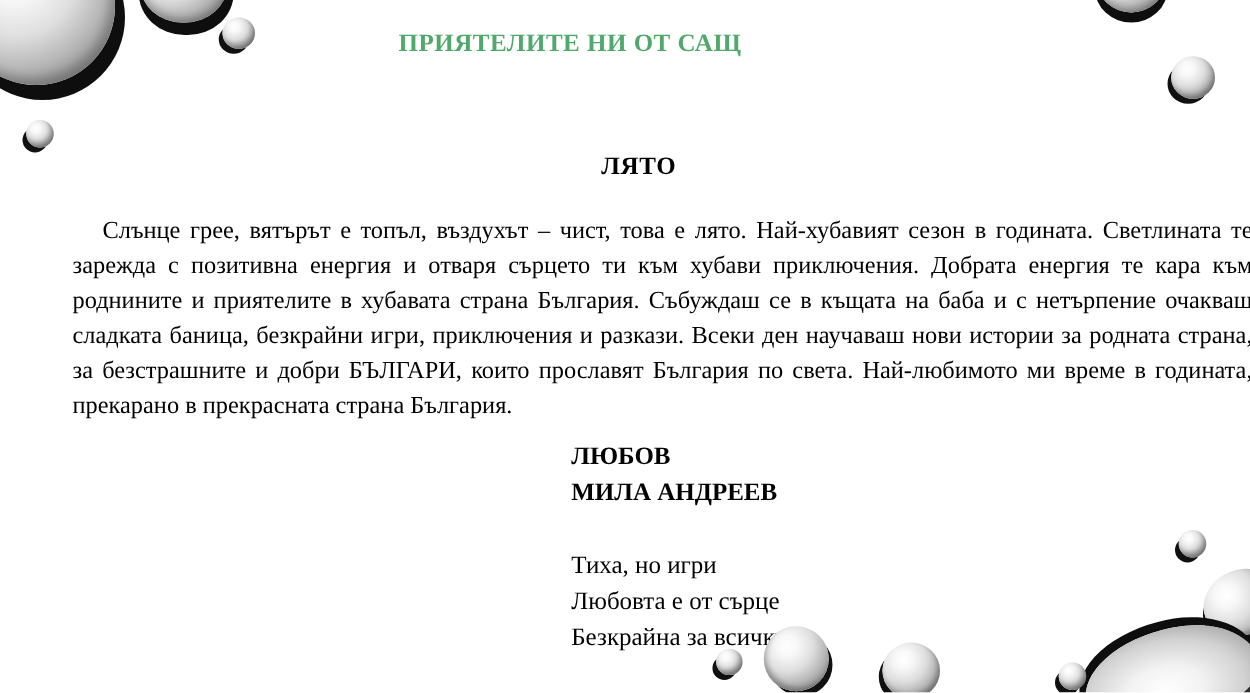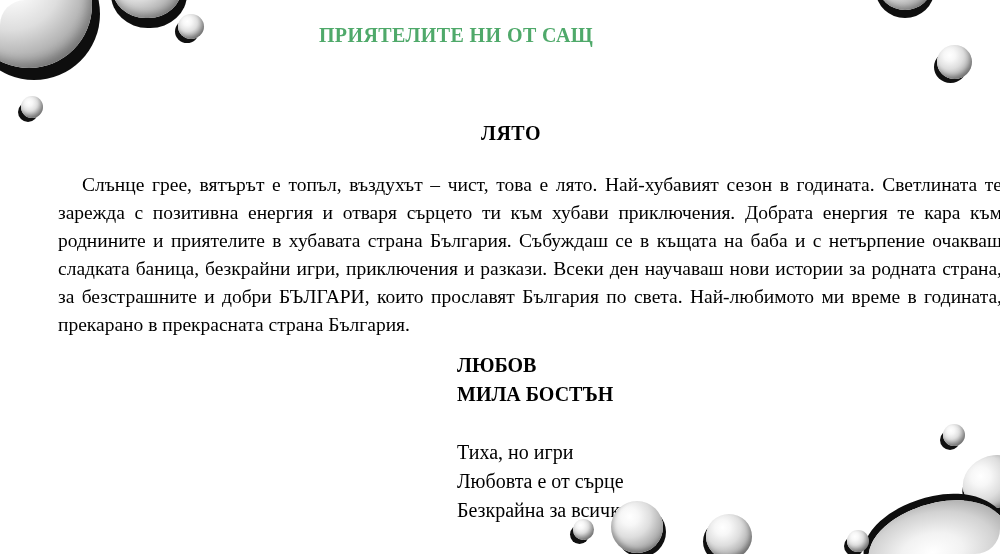--- a/index.html
+++ b/index.html
@@ -3,21 +3,20 @@
 <meta charset="utf-8">
 <style>
   html,body{margin:0;padding:0;background:#fff;}
   .page{
     position:relative;
     width:1000px;height:554px;
     background:#ffffff;
     overflow:hidden;
     font-family:"Liberation Serif","DejaVu Serif",serif;
     color:#000;
-    border-radius:25px;
   }
   
   .doc-title{
     position:absolute;top:11px;left:0;width:912px;
     text-align:center;
     font-size:20px;font-weight:bold;
     letter-spacing:0.4px;
     color:#4fa96a;
   }
   .author-heading{
@@ -85,21 +84,21 @@
 
   <h1 class="doc-title">ПРИЯТЕЛИТЕ НИ ОТ САЩ</h1>
 
 
   <h3 class="essay-heading">ЛЯТО</h3>
 
   <p class="essay-body">Слънце грее, вятърът е топъл, въздухът – чист, това е лято. Най-хубавият сезон в годината. Светлината те зарежда с позитивна енергия и отваря сърцето ти към хубави приключения. Добрата енергия те кара към роднините и приятелите в хубавата страна България. Събуждаш се в къщата на баба и с нетърпение очакваш сладката баница, безкрайни игри, приключения и разкази. Всеки ден научаваш нови истории за родната страна, за безстрашните и добри БЪЛГАРИ, които прославят България по света. Най-любимото ми време в годината, прекарано в прекрасната страна България.</p>
 
   <div class="poem-block">
     <div class="poem-heading">ЛЮБОВ</div>
-    <div class="poem-author">МИЛА БОСТЪН</div>
+    <div class="poem-author">МИЛА АНДРЕЕВ</div>
     <div class="poem-line">Тиха, но игри</div>
     <div class="poem-line">Любовта е от сърце</div>
     <div class="poem-line">Безкрайна за всички</div>
   </div>
 
   <div class="bubble b1"></div>
   <div class="bubble b2"></div>
   <div class="bubble b3 shadow-bl"></div>
   <div class="bubble b4 shadow-bl"></div>
   <div class="bubble b5"></div>

